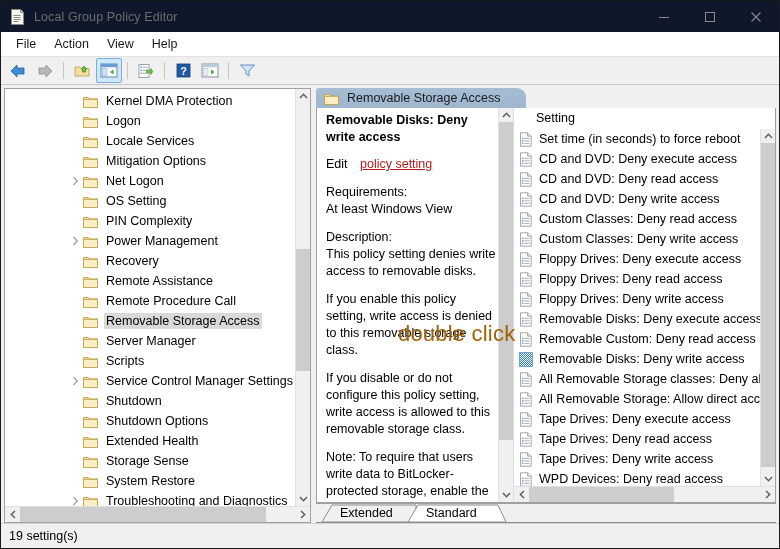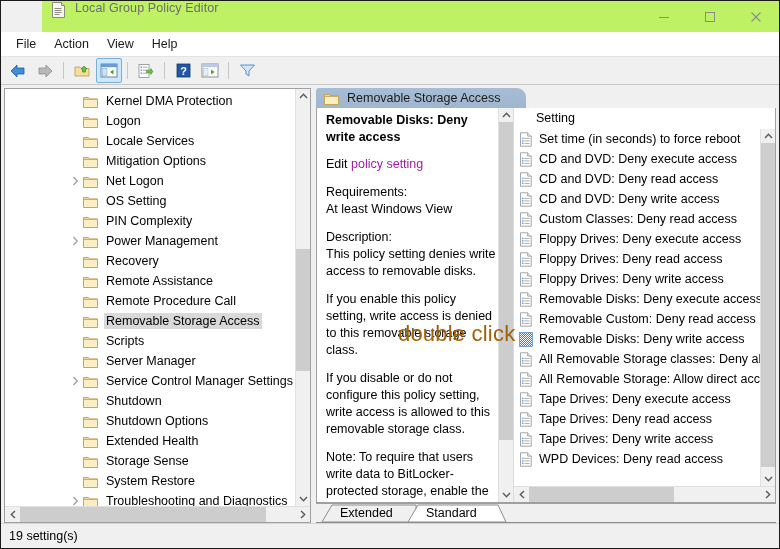--- a/index.html
+++ b/index.html
@@ -15,24 +15,23 @@
   .app{
     position:absolute;inset:0;
     border:1px solid #1a1a1a;
     box-sizing:border-box;
     background:#f0f0f0;
     display:flex;flex-direction:column;
   }
   
   .titlebar{
     height:31px;flex:0 0 31px;
-    background:#bef264;
-    display:flex;align-items:flex-start;
+    background:#0f172a;
+    display:flex;align-items:center;
     position:relative;
-    margin-left:41px;
   }
   .titlebar .tb-icon{
     margin-left:8px;margin-right:8px;
     width:17px;height:18px;display:block;
   }
   .titlebar .tb-text{
     font-size:12.5px;color:#6d6d6d;
     letter-spacing:0.1px;
   }
   .wincontrols{
@@ -131,21 +130,21 @@
   }
   
   .helppane{
     width:196px;flex:0 0 196px;position:relative;overflow:hidden;
     background:#ffffff;
     display:flex;flex-direction:column;
   }
   .help-inner{position:absolute;left:9px;top:4px;right:14px;}
   .help-title{font-size:12.5px;font-weight:bold;color:#000;line-height:17px;margin-bottom:10px;}
   .help-edit{font-size:12.5px;line-height:17px;margin-bottom:11px;}
-  .help-edit a{color:#a21caf;cursor:pointer;}
+  .help-edit a{color:#b91c1c;text-decoration:underline;cursor:pointer;margin-left:9px;}
   .help-h{font-size:12.5px;line-height:17px;}
   .help-p{font-size:12.5px;line-height:17px;margin-bottom:11px;}
   .helpsplit{width:1px;background:#dcdcdc;}
   
   .listpane{
     flex:1 1 auto;position:relative;overflow:hidden;background:#ffffff;
     display:flex;flex-direction:column;min-width:0;
   }
   .lcolhead{
     height:20px;flex:0 0 20px;display:flex;align-items:center;
@@ -407,29 +406,29 @@
                   <path d="M0.5 4.4h14v8.1H0.5z" fill="#fbeec4" stroke="#c2a24f" stroke-width="0.9"></path>
                 </svg></span>
               <span class="tlabel">Removable Storage Access</span>
             </div>
             <div class="titem">
               <span class="expander"></span>
               <span class="fic"><svg width="15" height="13" viewBox="0 0 15 13">
                   <path d="M0.5 2.5h5l1.3 1.4h7.7v8.1H0.5z" fill="#f5dfa8" stroke="#c2a24f" stroke-width="0.9"></path>
                   <path d="M0.5 4.4h14v8.1H0.5z" fill="#fbeec4" stroke="#c2a24f" stroke-width="0.9"></path>
                 </svg></span>
+              <span class="tlabel">Server Manager</span>
+            </div>
+            <div class="titem">
+              <span class="expander"></span>
+              <span class="fic"><svg width="15" height="13" viewBox="0 0 15 13">
+                  <path d="M0.5 2.5h5l1.3 1.4h7.7v8.1H0.5z" fill="#f5dfa8" stroke="#c2a24f" stroke-width="0.9"></path>
+                  <path d="M0.5 4.4h14v8.1H0.5z" fill="#fbeec4" stroke="#c2a24f" stroke-width="0.9"></path>
+                </svg></span>
               <span class="tlabel">Scripts</span>
-            </div>
-            <div class="titem">
-              <span class="expander"></span>
-              <span class="fic"><svg width="15" height="13" viewBox="0 0 15 13">
-                  <path d="M0.5 2.5h5l1.3 1.4h7.7v8.1H0.5z" fill="#f5dfa8" stroke="#c2a24f" stroke-width="0.9"></path>
-                  <path d="M0.5 4.4h14v8.1H0.5z" fill="#fbeec4" stroke="#c2a24f" stroke-width="0.9"></path>
-                </svg></span>
-              <span class="tlabel">Server Manager</span>
             </div>
             <div class="titem">
               <span class="expander">
                 <svg width="7" height="10" viewBox="0 0 7 10">
                   <path d="M1.5 1 L5.2 5 L1.5 9" fill="none" stroke="#a0a0a0" stroke-width="1.3"></path>
                 </svg>
               </span>
               <span class="fic"><svg width="15" height="13" viewBox="0 0 15 13">
                   <path d="M0.5 2.5h5l1.3 1.4h7.7v8.1H0.5z" fill="#f5dfa8" stroke="#c2a24f" stroke-width="0.9"></path>
                   <path d="M0.5 4.4h14v8.1H0.5z" fill="#fbeec4" stroke="#c2a24f" stroke-width="0.9"></path>
@@ -670,20 +669,37 @@
                         <rect x="3" y="5.6" width="1.5" height="1.5"></rect>
                         <rect x="3" y="8.1" width="1.5" height="1.5"></rect>
                         <rect x="3" y="10.6" width="1.5" height="1.5"></rect>
                       </g>
                       <g stroke="#9a9a9a" stroke-width="0.8">
                         <line x1="5.3" y1="6.4" x2="10.6" y2="6.4"></line>
                         <line x1="5.3" y1="8.9" x2="10.6" y2="8.9"></line>
                         <line x1="5.3" y1="11.4" x2="10.6" y2="11.4"></line>
                       </g>
                     </svg></span>
+                  <span class="llabel">Custom Classes: Deny write access</span>
+                </div>
+                <div class="litem">
+                  <span class="dic"><svg width="14" height="15" viewBox="0 0 14 15">
+                      <path d="M1.5 0.8h7.2l3.5 3.3v10.1h-10.7z" fill="#ffffff" stroke="#9a9a9a" stroke-width="0.9"></path>
+                      <path d="M8.7 0.8v3.3h3.5" fill="#eeeeee" stroke="#9a9a9a" stroke-width="0.9"></path>
+                      <g fill="#6fa5d8">
+                        <rect x="3" y="5.6" width="1.5" height="1.5"></rect>
+                        <rect x="3" y="8.1" width="1.5" height="1.5"></rect>
+                        <rect x="3" y="10.6" width="1.5" height="1.5"></rect>
+                      </g>
+                      <g stroke="#9a9a9a" stroke-width="0.8">
+                        <line x1="5.3" y1="6.4" x2="10.6" y2="6.4"></line>
+                        <line x1="5.3" y1="8.9" x2="10.6" y2="8.9"></line>
+                        <line x1="5.3" y1="11.4" x2="10.6" y2="11.4"></line>
+                      </g>
+                    </svg></span>
                   <span class="llabel">Floppy Drives: Deny execute access</span>
                 </div>
                 <div class="litem">
                   <span class="dic"><svg width="14" height="15" viewBox="0 0 14 15">
                       <path d="M1.5 0.8h7.2l3.5 3.3v10.1h-10.7z" fill="#ffffff" stroke="#9a9a9a" stroke-width="0.9"></path>
                       <path d="M8.7 0.8v3.3h3.5" fill="#eeeeee" stroke="#9a9a9a" stroke-width="0.9"></path>
                       <g fill="#6fa5d8">
                         <rect x="3" y="5.6" width="1.5" height="1.5"></rect>
                         <rect x="3" y="8.1" width="1.5" height="1.5"></rect>
                         <rect x="3" y="10.6" width="1.5" height="1.5"></rect>

